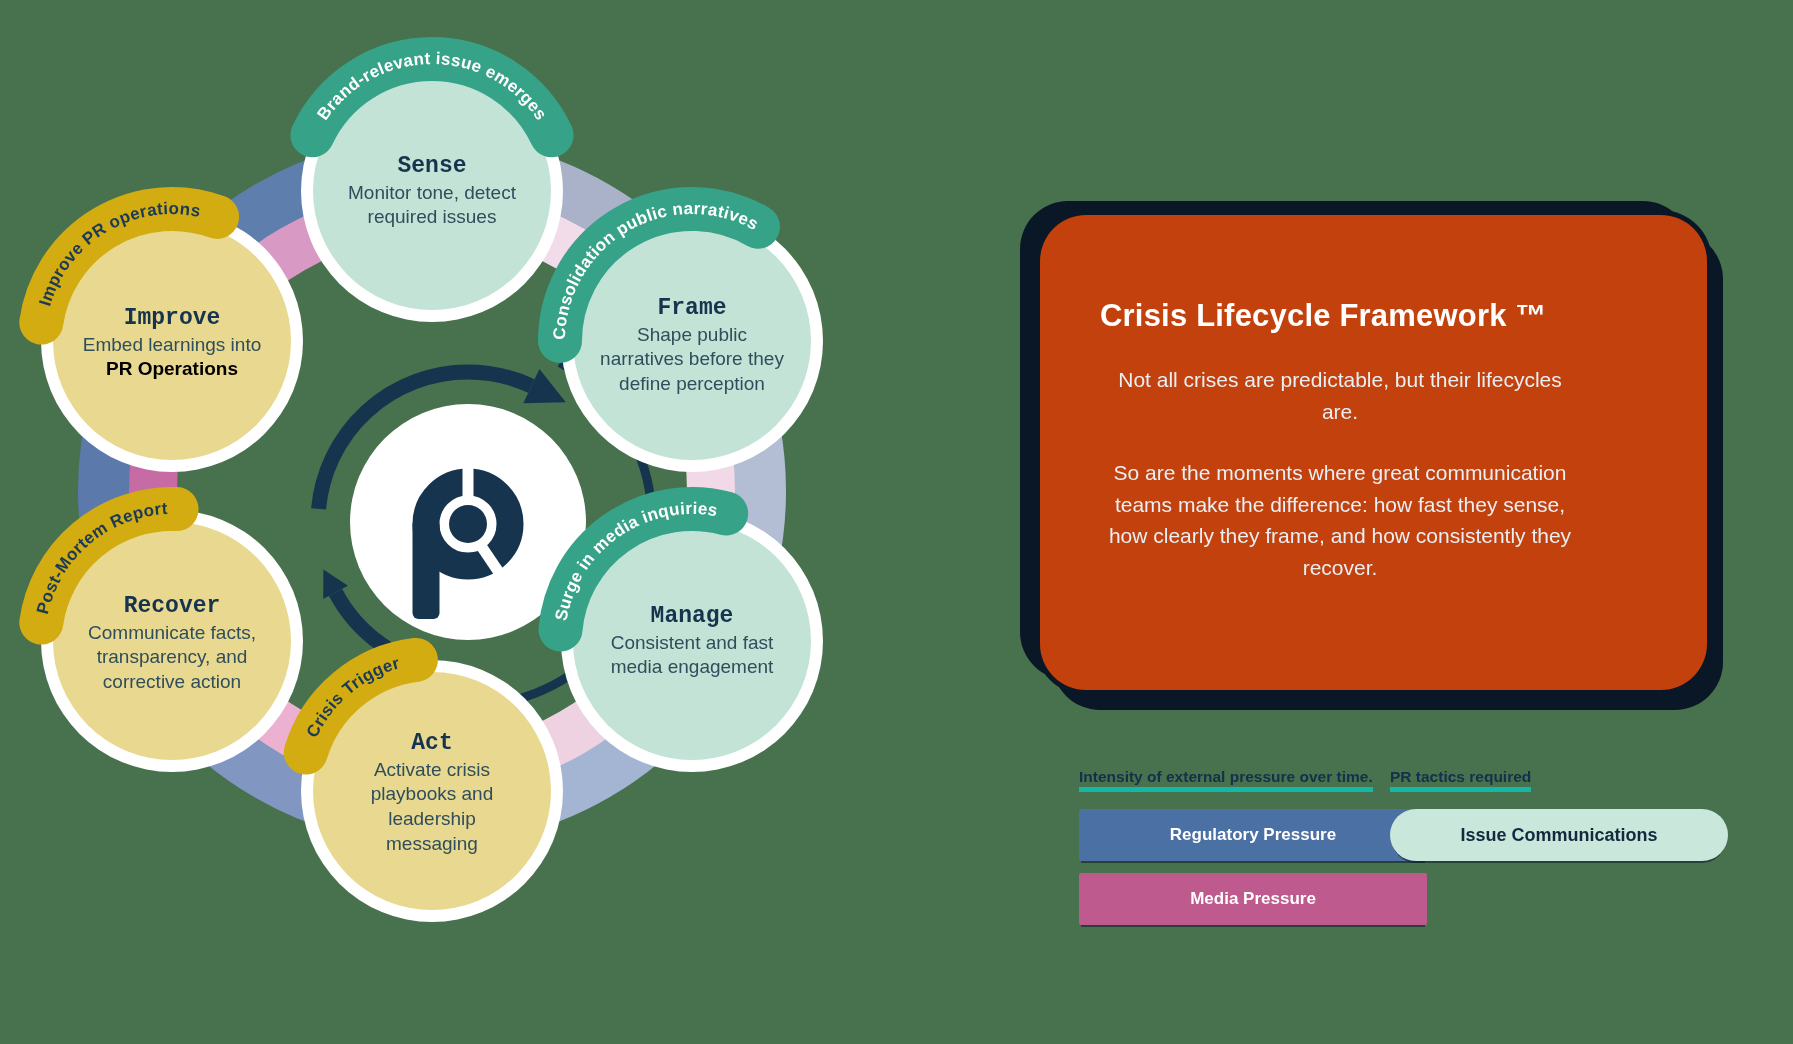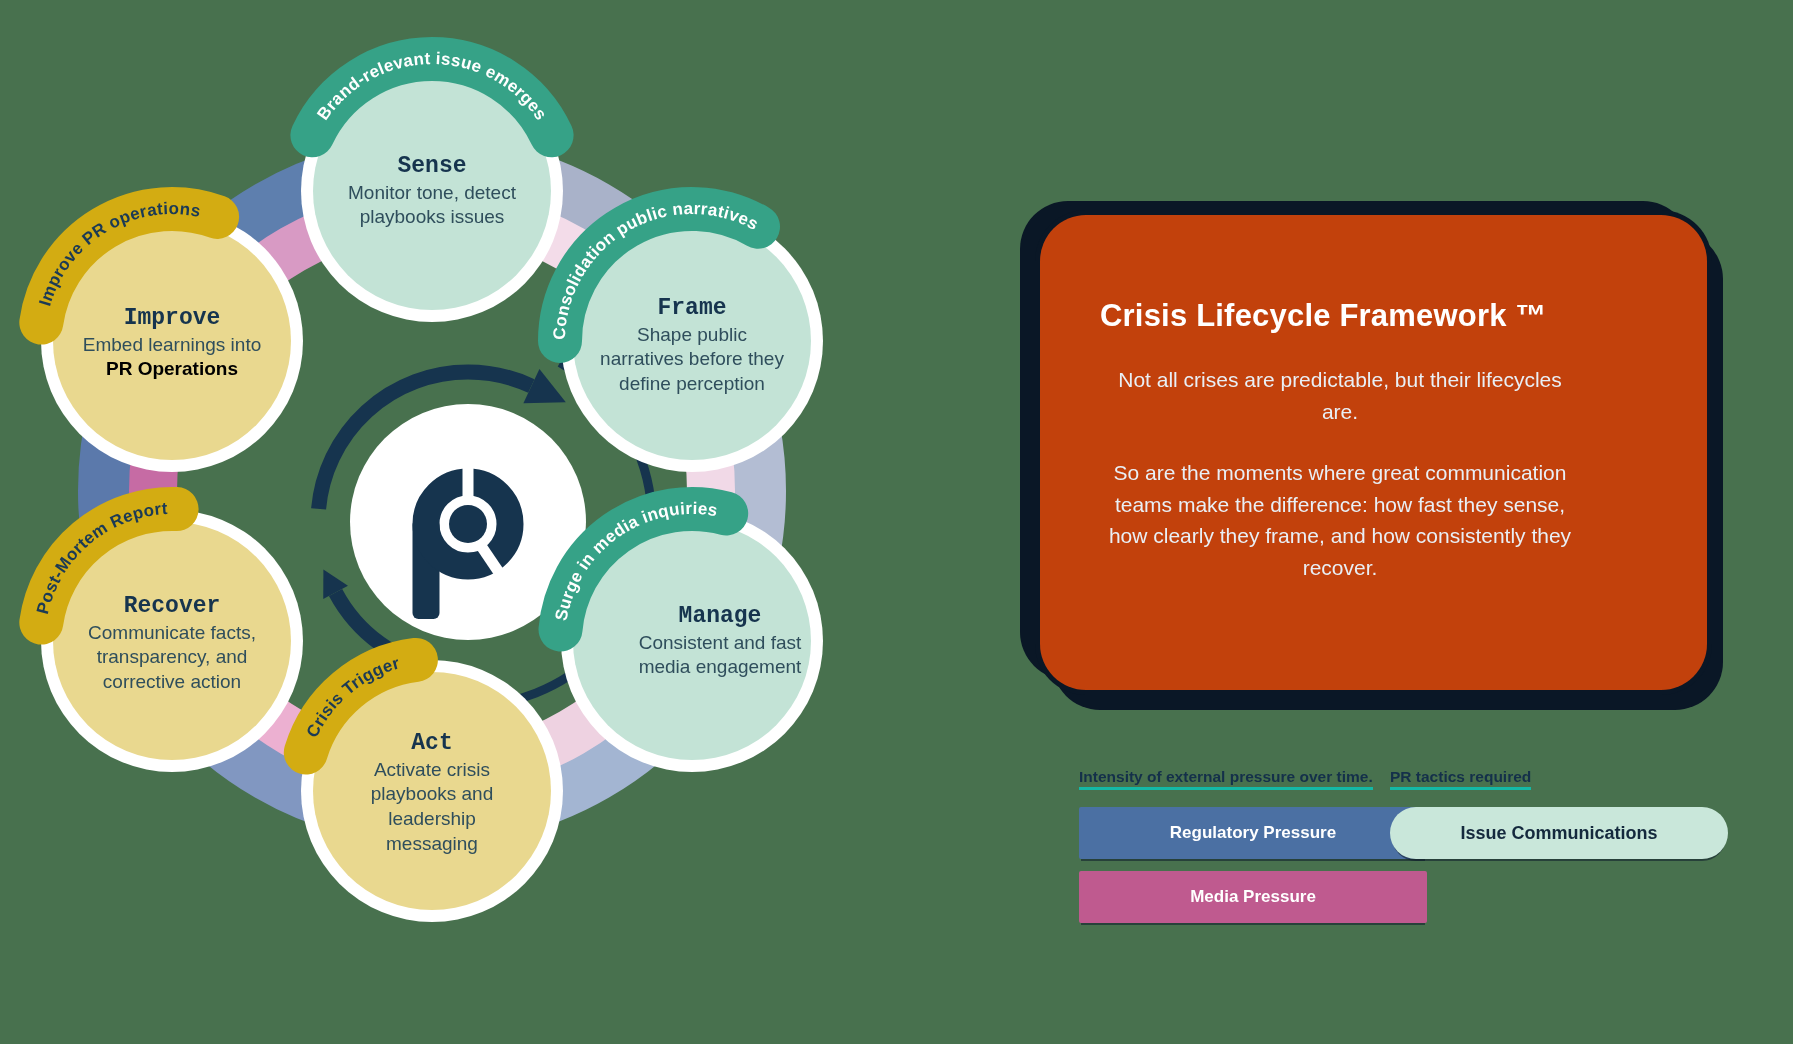--- a/index.html
+++ b/index.html
@@ -30,21 +30,21 @@
     margin:0 0 30px 0;font-size:31px;line-height:1.2;color:#ffffff;letter-spacing:.2px;
   }
   .info-card p{
     margin:12px 0 30px 0;width:480px;font-size:21px;line-height:1.5;color:#e9eff5;text-align:center;
   }
   .legend-group{position:absolute;}
   .legend-group.pressure{left:1079px;top:768px;width:348px;}
   .legend-group.tactics{left:1390px;top:768px;width:338px;}
   .legend-header{
     display:inline-block;font-size:15.5px;font-weight:bold;color:#14304a;
-    border-bottom:3px solid #14b8a6;padding-bottom:1px;margin-bottom:17px;
+    border-bottom:5px solid #14b8a6;padding-bottom:1px;margin-bottom:17px;
   }
   .pill{
     height:52px;margin-bottom:12px;display:flex;align-items:center;justify-content:center;
     font-weight:bold;box-shadow:0 4px 0 -2px rgba(13,26,42,.55);
   }
   .pill.square{border-radius:2px;color:#ffffff;font-size:17px;}
   .pill.round{border-radius:26px;color:#14293d;font-size:18px;}
   .pill.regulatory{background:#4b70a3;}
   .pill.media{background:#bf5a8f;}
   .pill.issue{background:#c9e7da;}
@@ -138,27 +138,27 @@
     <text class="arc-label on-teal" text-anchor="middle"><textPath href="#lbl-frame" xlink:href="#lbl-frame" startOffset="50%">Consolidation public narratives</textPath></text>
     <text class="arc-label on-teal" text-anchor="middle"><textPath href="#lbl-manage" xlink:href="#lbl-manage" startOffset="50%">Surge in media inquiries</textPath></text>
     <text class="arc-label on-mustard" text-anchor="middle"><textPath href="#lbl-act" xlink:href="#lbl-act" startOffset="50%">Crisis Trigger</textPath></text>
     <text class="arc-label on-mustard" text-anchor="middle"><textPath href="#lbl-recover" xlink:href="#lbl-recover" startOffset="50%">Post-Mortem Report</textPath></text>
     <text class="arc-label on-mustard" text-anchor="middle"><textPath href="#lbl-improve" xlink:href="#lbl-improve" startOffset="50%">Improve PR operations</textPath></text>
   </g>
 </svg>
 
 <div class="stage-text" style="left:432px;top:191px;width:200px;">
   <div class="stage-title">Sense</div>
-  <div class="stage-desc"><span>Monitor tone, detect playbooks issues</span><b></b></div>
+  <div class="stage-desc"><span>Monitor tone, detect required issues</span><b></b></div>
 </div>
 <div class="stage-text" style="left:692px;top:345px;width:195px;">
   <div class="stage-title">Frame</div>
   <div class="stage-desc"><span>Shape public narratives before they define perception</span><b></b></div>
 </div>
-<div class="stage-text" style="left:720px;top:641px;width:195px;text-align:center;">
+<div class="stage-text" style="left:692px;top:641px;width:195px;text-align:center;">
   <div class="stage-title">Manage</div>
   <div class="stage-desc"><span>Consistent and fast media engagement</span><b></b></div>
 </div>
 <div class="stage-text" style="left:432px;top:793px;width:170px;">
   <div class="stage-title">Act</div>
   <div class="stage-desc"><span>Activate crisis playbooks and leadership messaging</span><b></b></div>
 </div>
 <div class="stage-text" style="left:172px;top:643px;width:230px;">
   <div class="stage-title">Recover</div>
   <div class="stage-desc"><span>Communicate facts, transparency, and corrective action</span><b></b></div>

